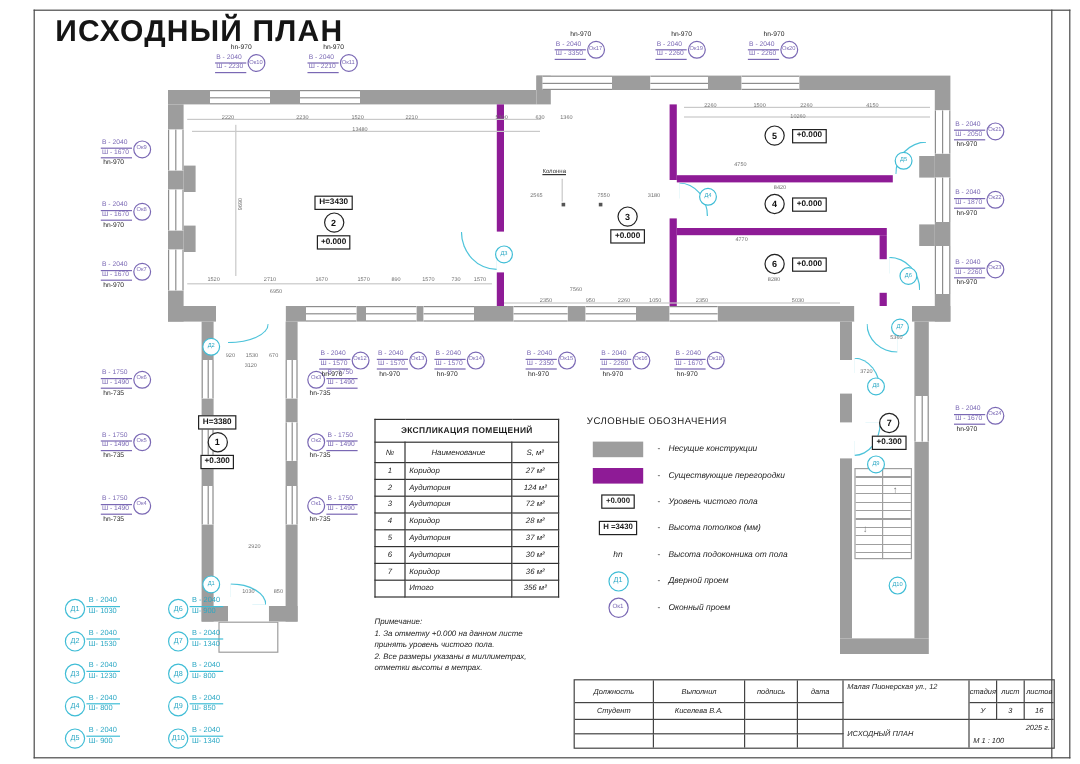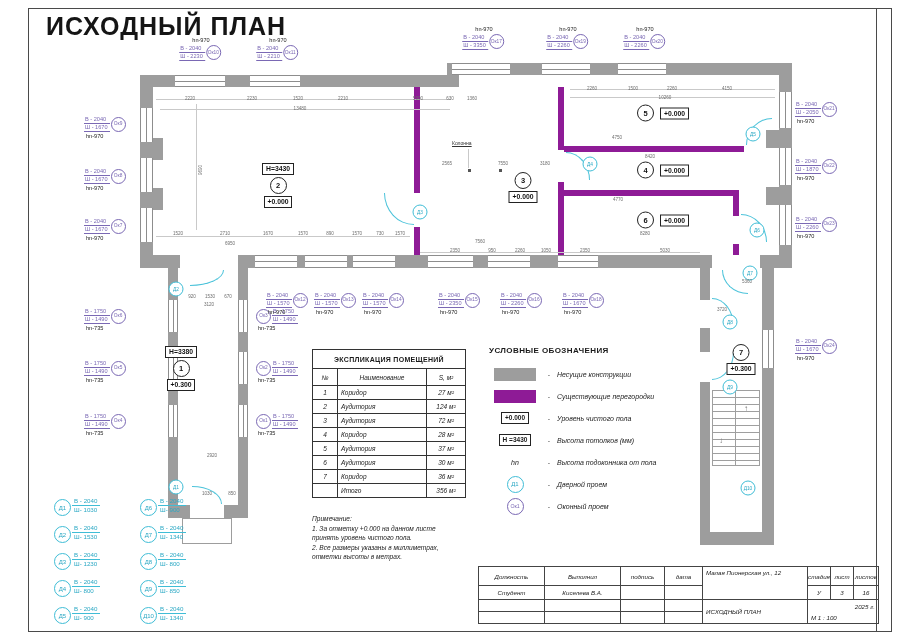--- a/index.html
+++ b/index.html
@@ -33,21 +33,21 @@
   .door-marker{position:absolute;width:13px;height:13px;border:1px solid #3fbdd6;border-radius:50%;background:#fff;color:#2ba8c4;
                font-size:4.8px;display:flex;align-items:center;justify-content:center;transform:translate(-50%,-50%);}
   .stairs{position:absolute;background:repeating-linear-gradient(to bottom,#fff 0 6px,#9f9f9f 6px 7px);border:1px solid #9f9f9f;box-sizing:border-box;}
   .stair-mid{position:absolute;background:#9f9f9f;}
   .stair-arrow{position:absolute;font-size:8px;color:#777;}
   .porch{position:absolute;background:#fff;border:1px solid #9d9d9d;box-sizing:border-box;}
   .small-label{position:absolute;font-size:5px;color:#333;white-space:nowrap;}
   .col-dot{position:absolute;width:3px;height:3px;background:#555;}
   
   .legend{position:absolute;left:489px;top:346px;width:210px;}
-  .legend-title{font-size:8px;font-weight:700;letter-spacing:.4px;margin-bottom:8px;}
+  .legend-title{font-size:8px;font-weight:400;letter-spacing:.4px;margin-bottom:8px;}
   .lg-row{display:flex;align-items:center;height:22px;}
   .lg-sym{width:52px;display:flex;justify-content:center;align-items:center;flex:none;}
   .lg-dash{width:16px;text-align:center;font-size:7px;color:#333;flex:none;}
   .lg-label{font-size:7px;font-style:italic;color:#222;}
   .sw-wall{width:42px;height:13px;background:#9d9d9d;}
   .sw-part{width:42px;height:13px;background:#8e1b96;}
   .sw-box{border:1px solid #222;font-size:6.5px;font-weight:700;padding:0 3px;line-height:10px;background:#fff;}
   .sw-hn{font-size:7px;font-style:italic;}
   .sw-door{width:15px;height:15px;border:1px solid #3fbdd6;color:#2ba8c4;border-radius:50%;font-size:6px;display:flex;align-items:center;justify-content:center;}
   .sw-win{width:15px;height:15px;border:1px solid #7a68b4;color:#7a68b4;border-radius:50%;font-size:5.2px;display:flex;align-items:center;justify-content:center;}

